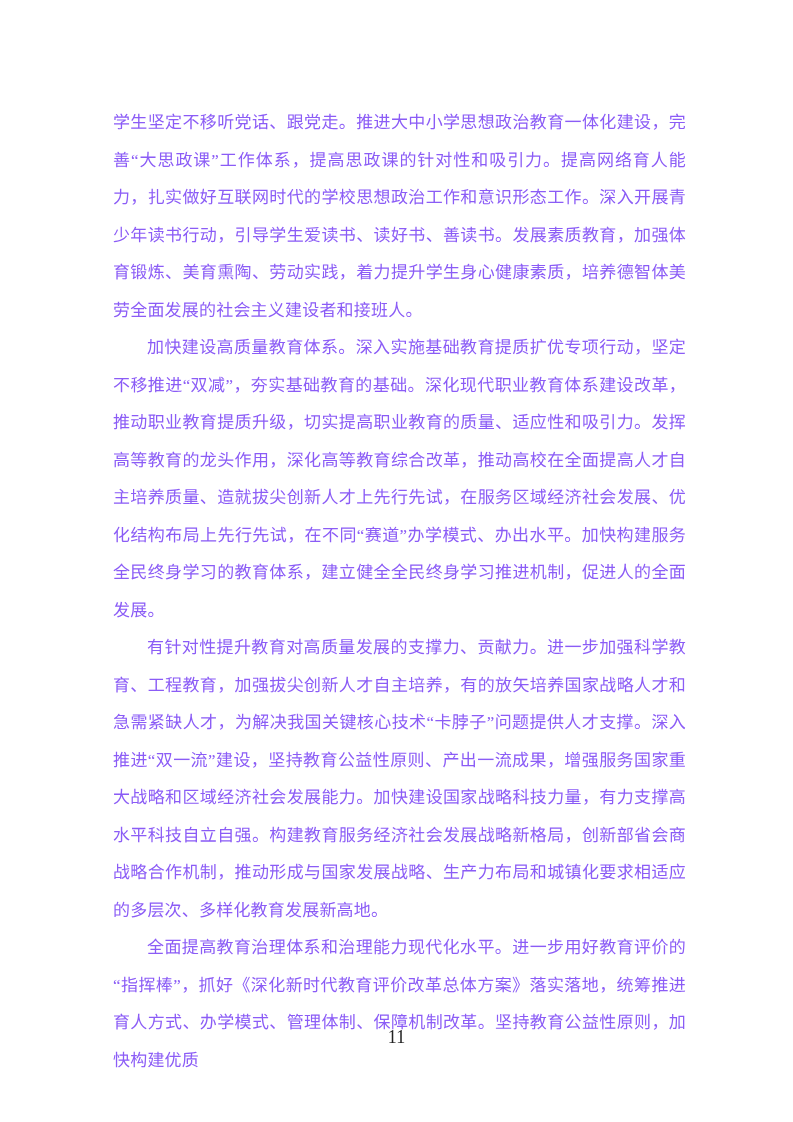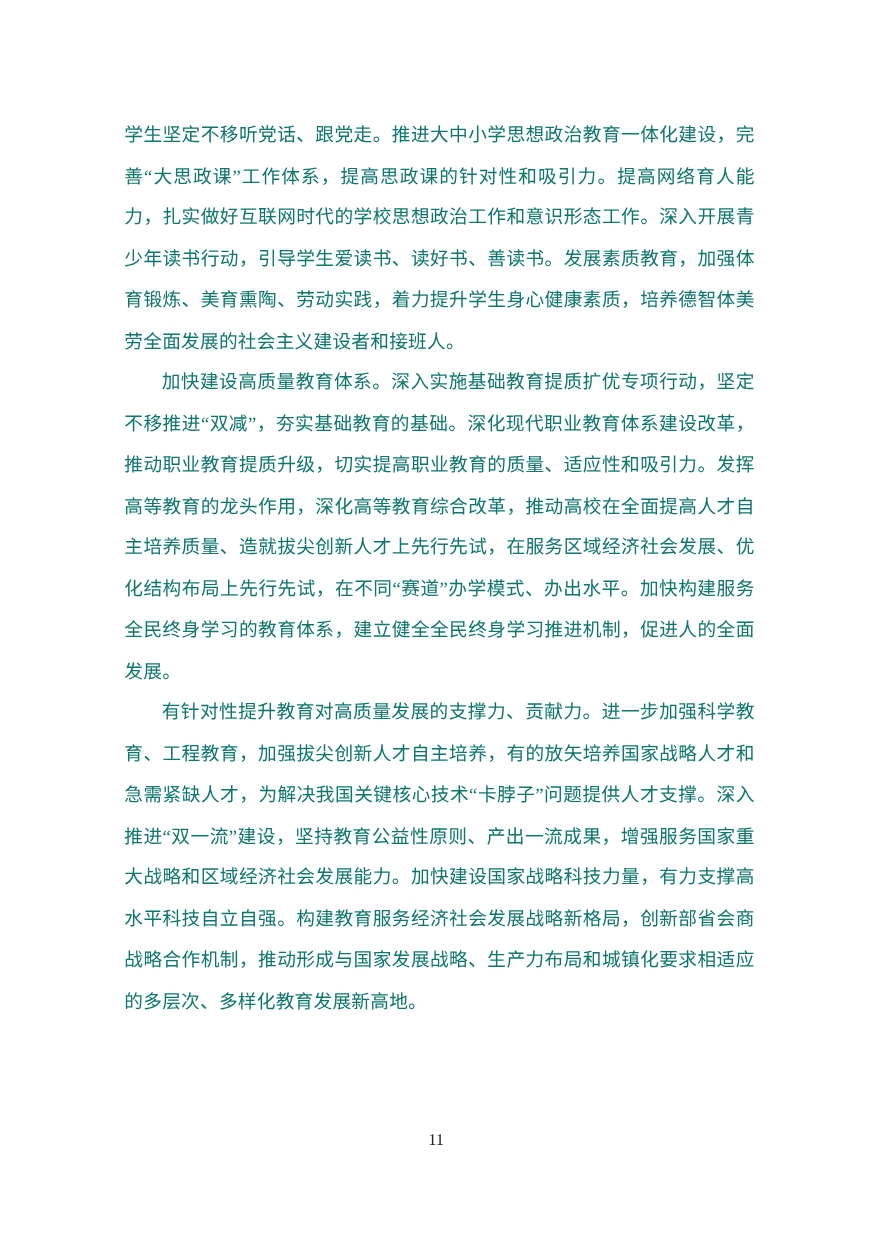--- a/index.html
+++ b/index.html
@@ -18,50 +18,51 @@
     width: 793px;
     height: 1122px;
     background: #ffffff;
     box-sizing: border-box;
   }
   .text-block {
     position: absolute;
     top: 104px;
     left: 113px;
     width: 573px;
-    color: #0f766e;
+    color: #8b5cf6;
   }
   .text-block p {
     margin: 0;
     padding: 0;
     font-size: 17px;
     line-height: 37.5px;
     text-align: justify;
     text-justify: inter-ideograph;
     letter-spacing: 0.2px;
     word-break: break-all;
   }
   .text-block p.indent {
     text-indent: 2em;
   }
   .page-footer {
     position: absolute;
     left: 0;
     top: 1029px;
     width: 793px;
     text-align: center;
-    font-size: 15px;
+    font-size: 18px;
     line-height: 16px;
     color: #222222;
     font-family: "Liberation Serif", "DejaVu Serif", serif;
   }
 </style>
 </head>
 <body>
 
 <div class="page">
   <main class="text-block">
     <p>学生坚定不移听党话、跟党走。推进大中小学思想政治教育一体化建设，完善“大思政课”工作体系，提高思政课的针对性和吸引力。提高网络育人能力，扎实做好互联网时代的学校思想政治工作和意识形态工作。深入开展青少年读书行动，引导学生爱读书、读好书、善读书。发展素质教育，加强体育锻炼、美育熏陶、劳动实践，着力提升学生身心健康素质，培养德智体美劳全面发展的社会主义建设者和接班人。</p>
     <p class="indent">加快建设高质量教育体系。深入实施基础教育提质扩优专项行动，坚定不移推进“双减”，夯实基础教育的基础。深化现代职业教育体系建设改革，推动职业教育提质升级，切实提高职业教育的质量、适应性和吸引力。发挥高等教育的龙头作用，深化高等教育综合改革，推动高校在全面提高人才自主培养质量、造就拔尖创新人才上先行先试，在服务区域经济社会发展、优化结构布局上先行先试，在不同“赛道”办学模式、办出水平。加快构建服务全民终身学习的教育体系，建立健全全民终身学习推进机制，促进人的全面发展。</p>
     <p class="indent">有针对性提升教育对高质量发展的支撑力、贡献力。进一步加强科学教育、工程教育，加强拔尖创新人才自主培养，有的放矢培养国家战略人才和急需紧缺人才，为解决我国关键核心技术“卡脖子”问题提供人才支撑。深入推进“双一流”建设，坚持教育公益性原则、产出一流成果，增强服务国家重大战略和区域经济社会发展能力。加快建设国家战略科技力量，有力支撑高水平科技自立自强。构建教育服务经济社会发展战略新格局，创新部省会商战略合作机制，推动形成与国家发展战略、生产力布局和城镇化要求相适应的多层次、多样化教育发展新高地。</p>
+    <p class="indent">全面提高教育治理体系和治理能力现代化水平。进一步用好教育评价的“指挥棒”，抓好《深化新时代教育评价改革总体方案》落实落地，统筹推进育人方式、办学模式、管理体制、保障机制改革。坚持教育公益性原则，加快构建优质</p>
   </main>
   <footer class="page-footer">11</footer>
 </div>
 
 </body></html>

